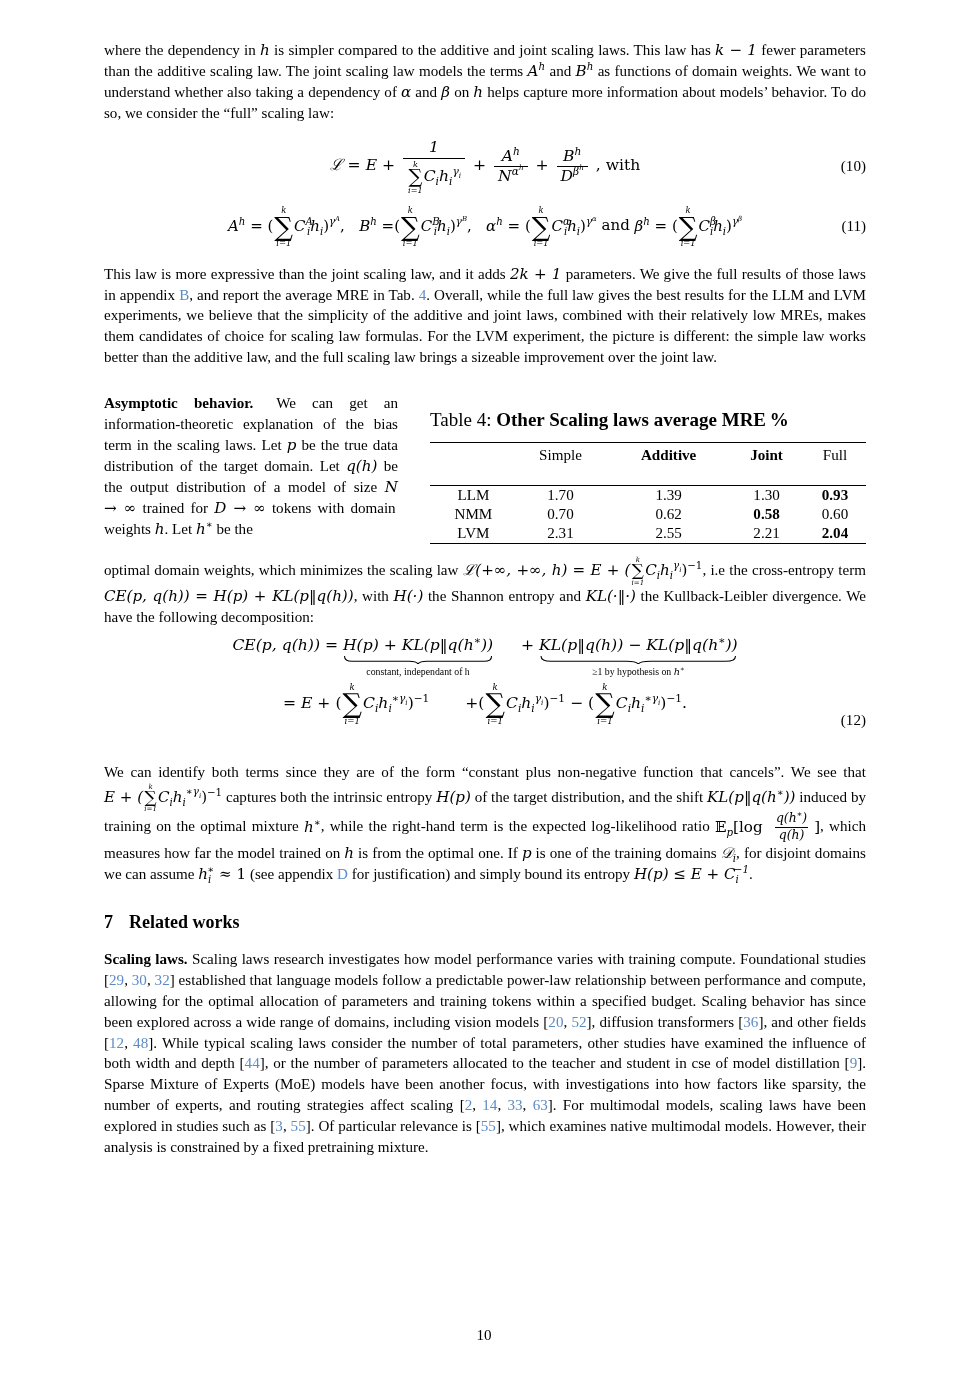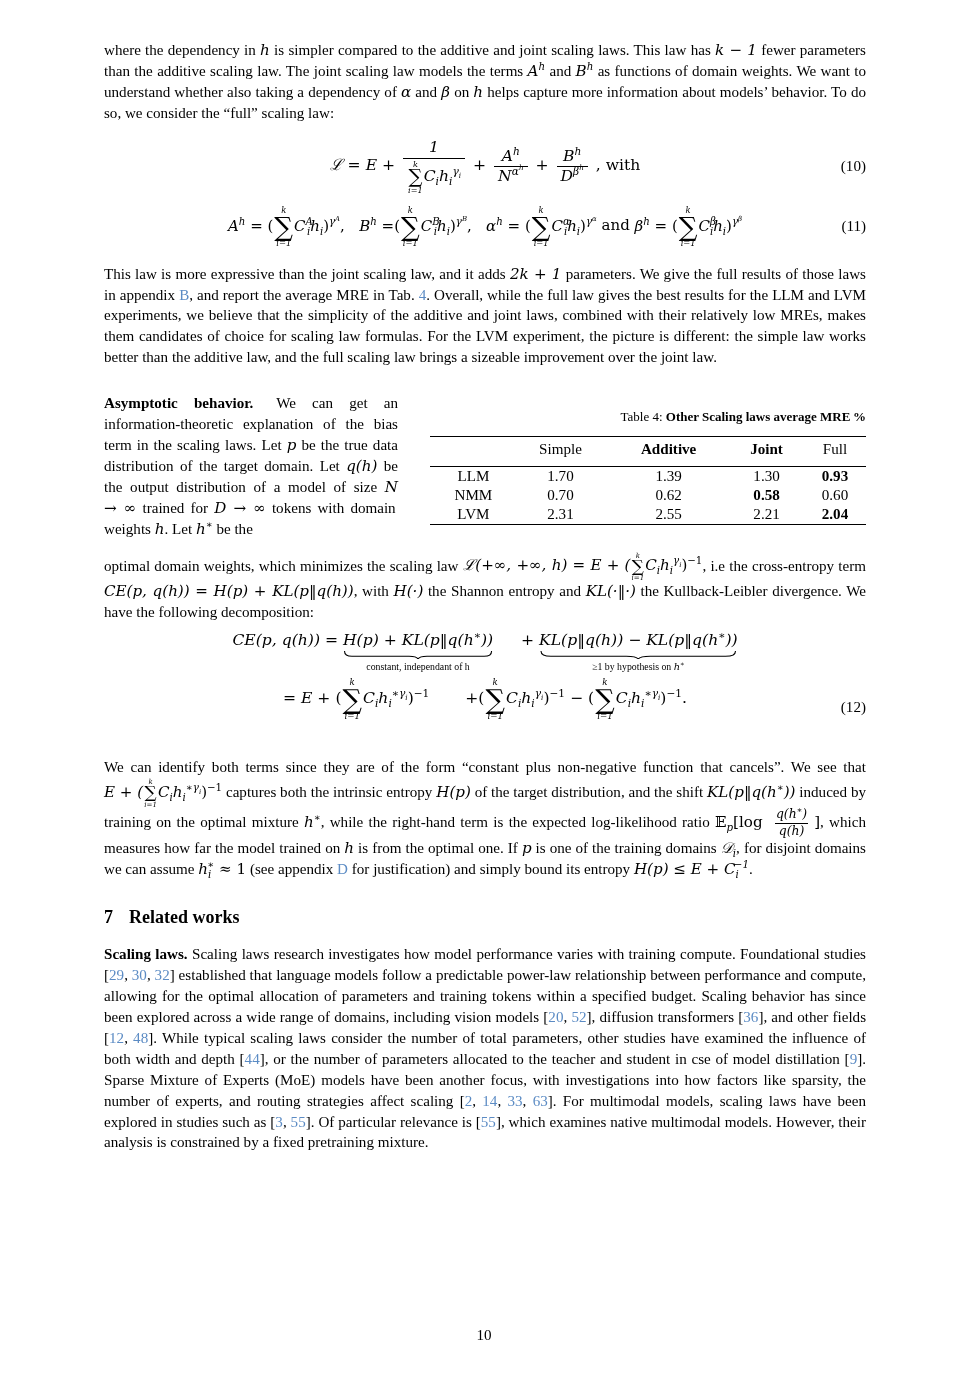--- a/index.html
+++ b/index.html
@@ -131,36 +131,36 @@
     font-size: 15.1px;
     line-height: 20.9px;
     text-align: justify;
     margin: 0;
   }
   .rightcol {
     flex: 1 1 auto;
     padding-top: 16px;
   }
   .tbl-caption {
-    text-align: right;
-    font-size: 13px;
+    text-align: left;
+    font-size: 19px;
     margin-bottom: 11px;
   }
   .tbl-caption b { font-weight: bold; }
   table.mre {
     border-collapse: collapse;
     width: 100%;
     font-size: 15.1px;
   }
   table.mre th, table.mre td {
     padding: 1px 2px;
     text-align: center;
     font-weight: normal;
   }
-  table.mre thead th { padding-bottom: 8px; padding-top: 4px; }
+  table.mre thead th { padding-bottom: 21px; padding-top: 4px; }
   table.mre th.rowhead, table.mre td.rowhead {
     text-align: center;
     padding-left: 6px;
     width: 19%;
   }
   table.mre th.bold { font-weight: bold; }
   table.mre td.bold { font-weight: bold; }
   .rule-top { border-top: 1.6px solid #000; }
   .rule-mid { border-top: 1.0px solid #000; }
   .rule-bot { border-bottom: 1.6px solid #000; }
@@ -340,21 +340,21 @@
               <span class="sym">∑</span>
               <span class="lim">i=1</span>
             </span><span class="m">C</span><sub class="sb m">i</sub><span class="m">h</span><sub class="sb m">i</sub><sup class="sp m"><span>γ</span><sub class="sb">i</sub></sup><span class="mr">)</span><sup class="sp mr">−1</sup></span>
         <span class="nowrap"> <span class="mr">−</span> <span class="mr">(</span><span class="bigop">
               <span class="lim">k</span>
               <span class="sym">∑</span>
               <span class="lim">i=1</span>
             </span><span class="m">C</span><sub class="sb m">i</sub><span class="m">h</span><sub class="sb m">i</sub><sup class="sp m"><span>∗</span><span>γ</span><sub class="sb">i</sub></sup><span class="mr">)</span><sup class="sp mr">−1</sup><span class="mr">.</span></span>
       </span>
     </div>
-    <span class="eq-num" style="top:68px;">(12)</span>
+    <span class="eq-num" style="top:76px;">(12)</span>
   </div>
 
   <p class="body-text" style="margin-top:8px;"><span>We can identify both terms since they are of the form “constant plus non-negative function that cancels”. We see that </span><span class="m nowrap"><span>E + (</span><span class="bigop inlinesum" style="font-size:0.9em;">
           <span class="lim">k</span>
           <span class="sym">∑</span>
           <span class="lim">i=1</span>
         </span><span>C</span><sub class="sb">i</sub><span>h</span><sub class="sb">i</sub><sup class="sp"><span>∗</span><span>γ</span><sub class="sb">i</sub></sup><span class="mr">)</span><sup class="sp mr">−1</sup></span><span> captures both the intrinsic entropy </span><span class="m">H(p)</span><span> of the target distribution, and the shift </span><span class="m nowrap"><span>KL(p‖q(h</span><sup class="sp">∗</sup><span>))</span></span><span> induced by training on the optimal mixture </span><span class="m nowrap"><span>h</span><sup class="sp">∗</sup></span><span>, while the right-hand term is the expected log-likelihood ratio </span><span class="m nowrap"><span class="mr">𝔼</span><sub class="sb">p</sub><span class="mr">[log </span><span class="frac small">
           <span class="num"><span>q(h</span><sup class="sp">∗</sup><span>)</span></span>
           <span class="den">q(h)</span>
         </span><span class="mr">]</span></span><span>, which measures how far the model trained on </span><span class="m">h</span><span> is from the optimal one. If </span><span class="m">p</span><span> is one of the training domains </span><span class="m nowrap"><span>𝒟</span><sub class="sb">i</sub></span><span>, for disjoint domains we can assume </span><span class="m nowrap"><span>h</span><sub class="sb">i</sub><sup class="sp" style="margin-left:-4px;">∗</sup><span class="mr"> ≈ 1</span></span><span> (see appendix </span><span class="cite">D</span><span> for justification) and simply bound its entropy </span><span class="m nowrap"><span>H(p) ≤ E + C</span><sub class="sb">i</sub><sup class="sp" style="margin-left:-5px;">−1</sup></span><span>.</span></p>

